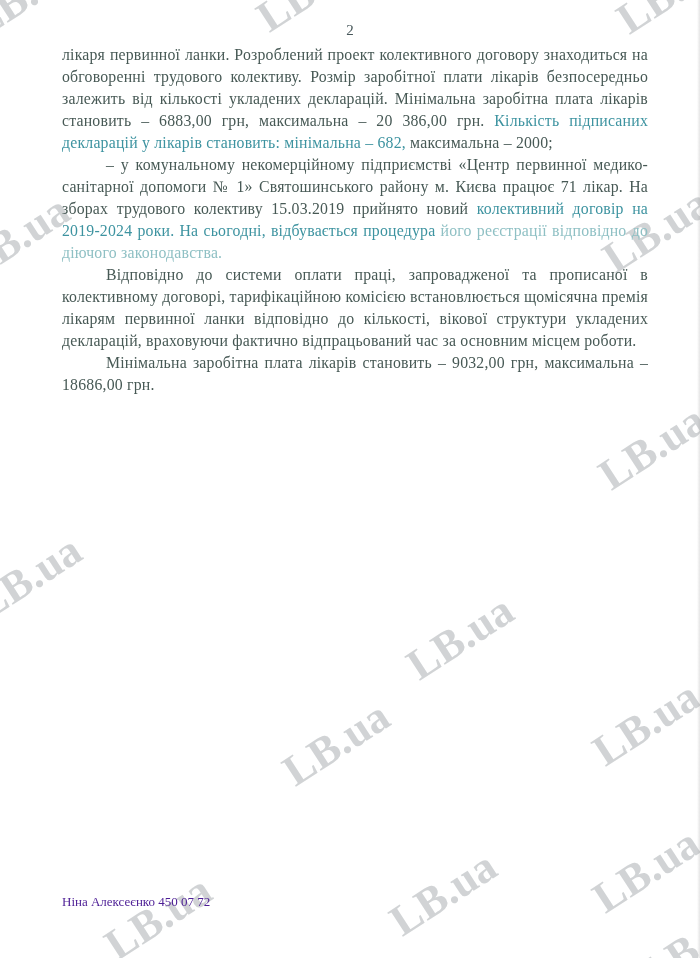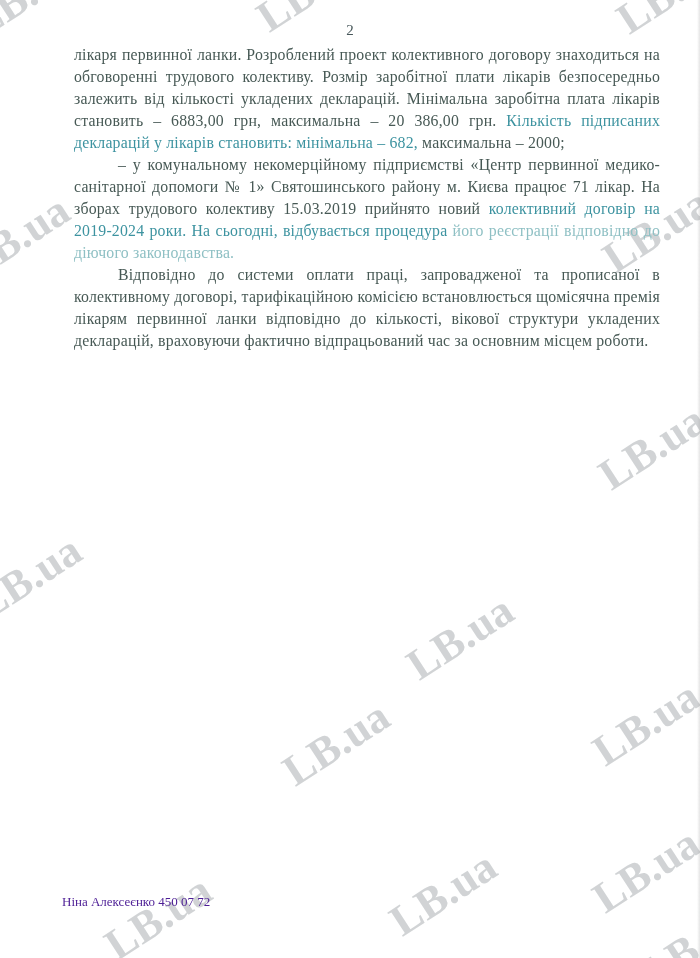--- a/index.html
+++ b/index.html
@@ -34,21 +34,21 @@
     top: 22px;
     left: 0;
     width: 100%;
     text-align: center;
     font-size: 15px;
     color: #47575a;
   }
   
   .content {
     position: absolute;
-    left: 74px;
+    left: 62px;
     top: 44px;
     width: 586px;
     text-align: justify;
     font-size: 15.8px;
     line-height: 22px;
     color: #475955;
     letter-spacing: 0.2px;
   }
   .content p {
     margin: 0;
@@ -123,19 +123,22 @@
   <div class="content">
     <p>
       <span class="t-dark">лікаря первинної ланки. Розроблений проект колективного договору знаходиться на обговоренні трудового колективу. Розмір заробітної плати лікарів безпосередньо залежить від кількості укладених декларацій. Мінімальна заробітна плата лікарів становить – 6883,00 грн, максимальна – 20 386,00 грн. </span><span class="t-teal">Кількість підписаних декларацій у лікарів становить: мінімальна – 682, </span><span class="t-dark">максимальна – 2000;</span>
     </p>
     <p class="indent">
       <span class="t-dark">– у комунальному некомерційному підприємстві «Центр первинної медико-санітарної допомоги № 1» Святошинського району м. Києва працює 71 лікар. На зборах трудового колективу 15.03.2019 прийнято новий </span><span class="t-teal">колективний договір на 2019-2024 роки. На сьогодні, відбувається процедура </span><span class="t-light">його реєстрації відповідно до діючого законодавства.</span>
     </p>
     <p class="indent">
       <span class="t-dark">Відповідно до системи оплати праці, запровадженої та прописаної в колективному договорі, тарифікаційною комісією встановлюється щомісячна премія лікарям первинної ланки відповідно до кількості, вікової структури укладених декларацій, враховуючи фактично відпрацьований час за основним місцем роботи.</span>
     </p>
+    <p class="indent">
+      <span class="t-dark">Мінімальна заробітна плата  лікарів становить – 9032,00 грн, максимальна – 18686,00 грн.</span>
+    </p>
   </div>
 
 
   <div class="footer-contact">Ніна Алексеєнко 450 07 72</div>
 
   <div class="scan-edge"></div>
 </div>
 
 </body></html>

